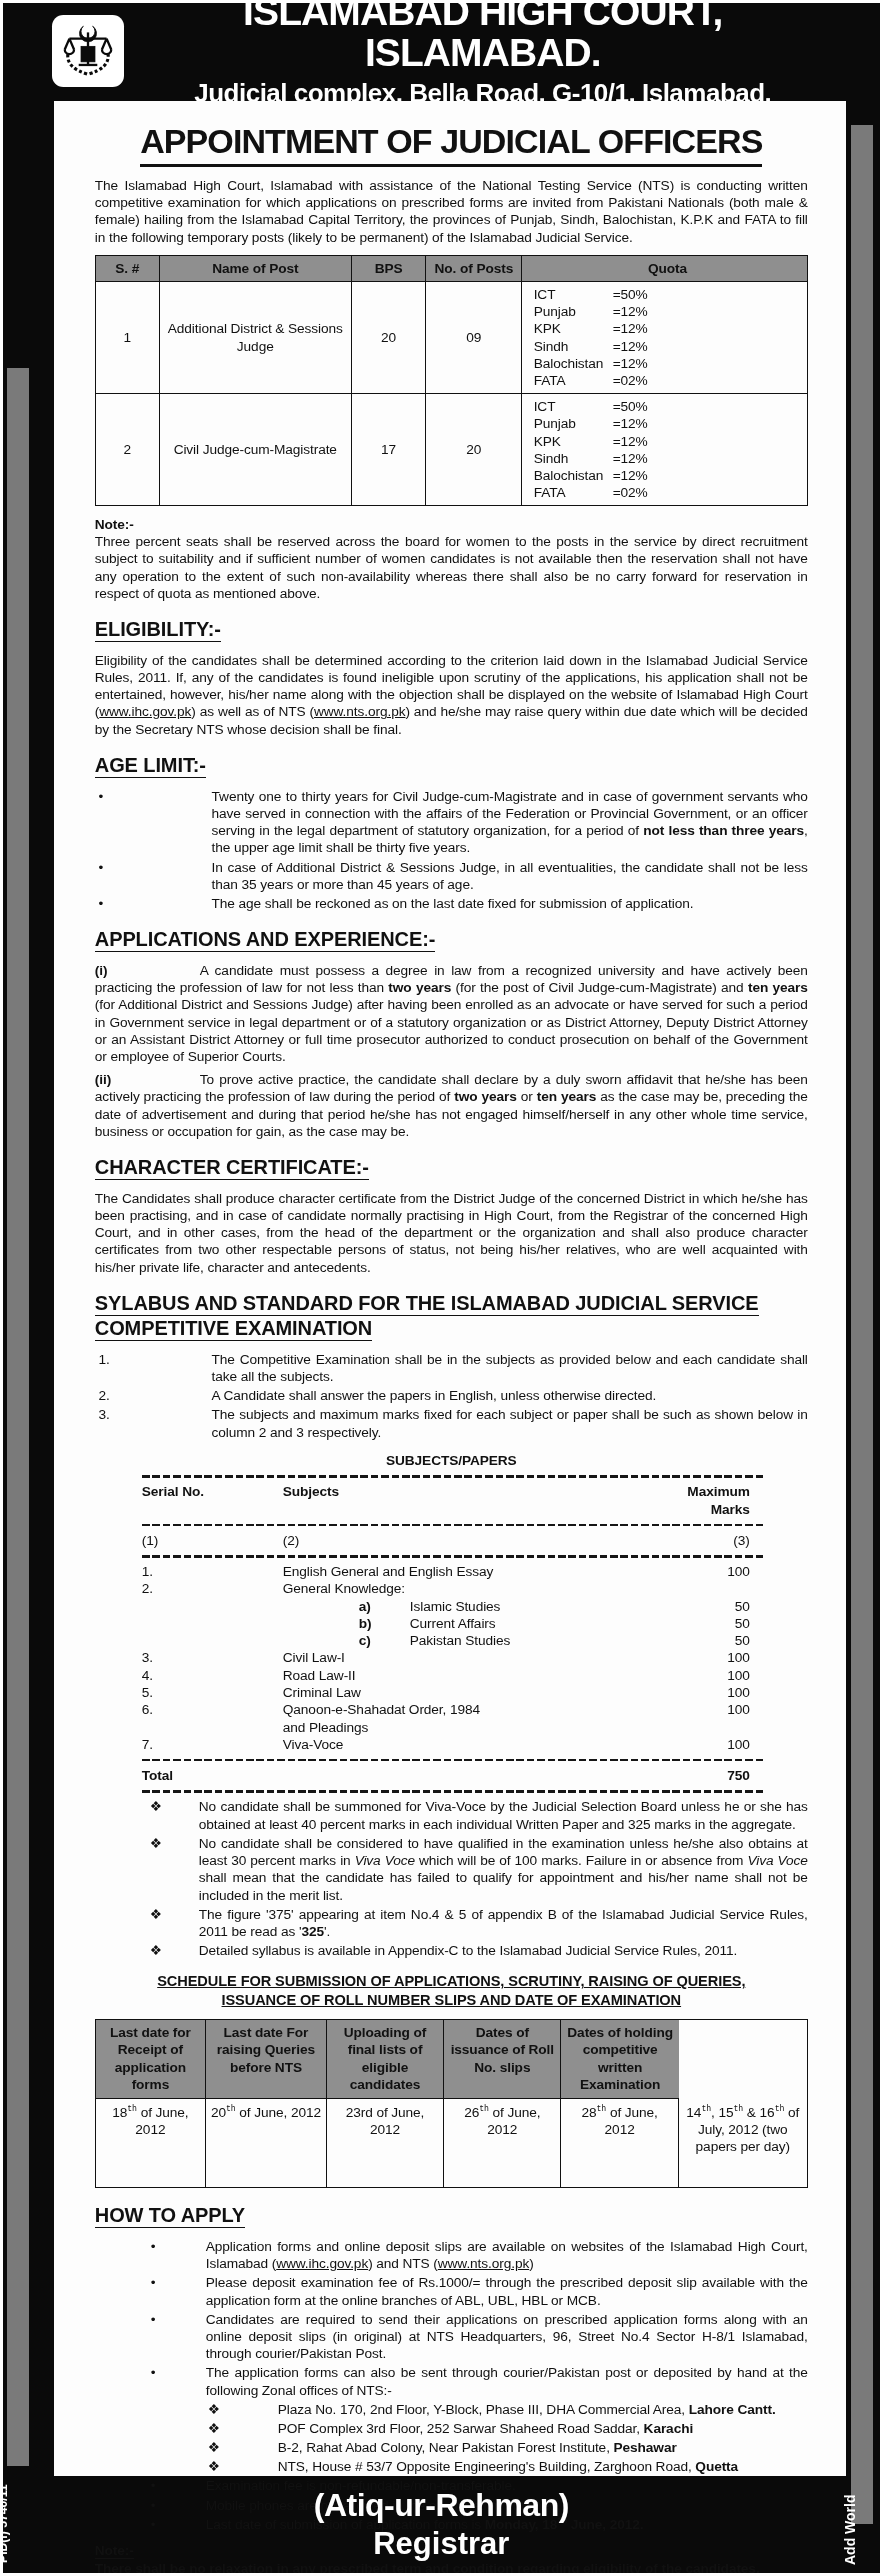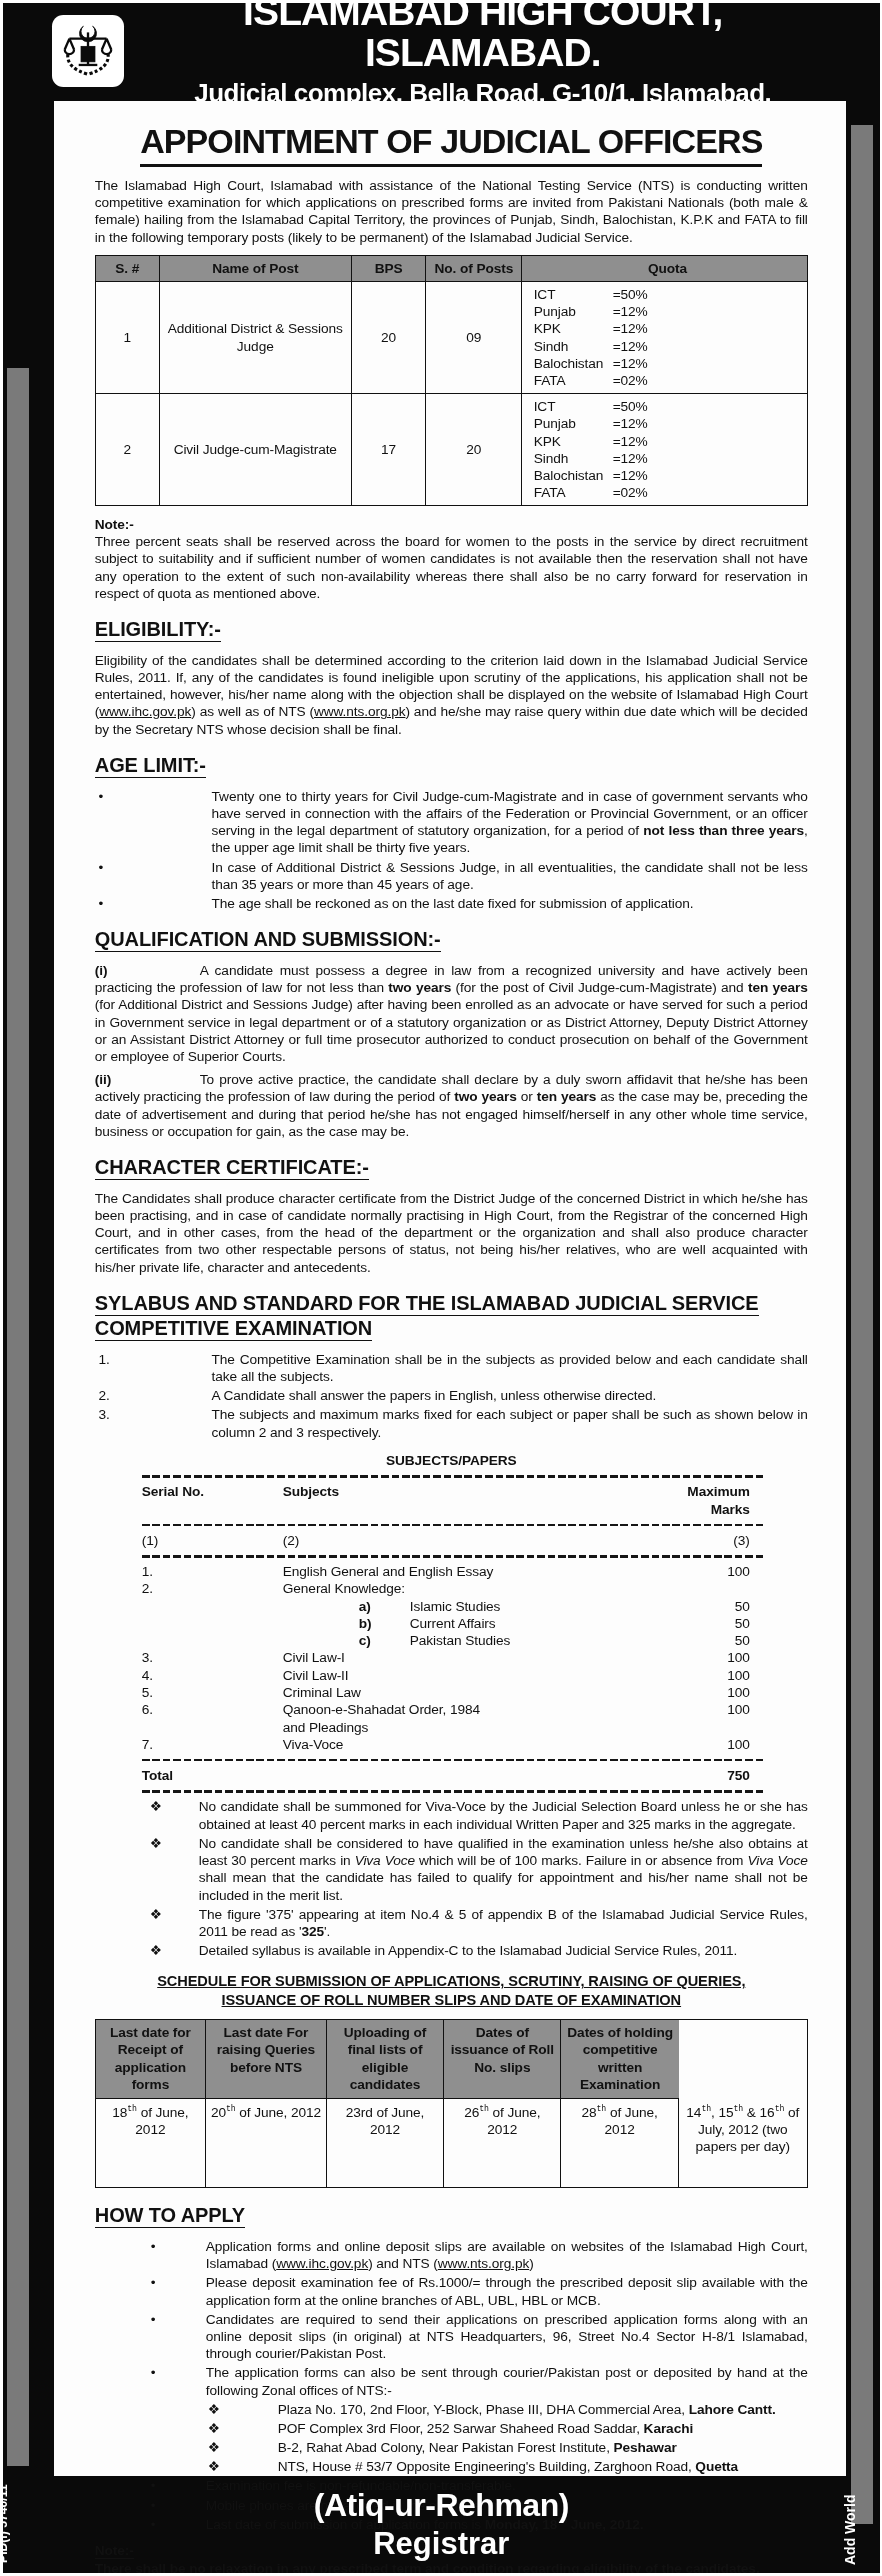--- a/index.html
+++ b/index.html
@@ -200,21 +200,21 @@
       <div class="brow">
           <span class="mk">•</span>
           <span class="bt">In case of Additional District &amp; Sessions Judge, in all eventualities, the candidate shall not be less than 35 years or more than 45 years of age.</span>
         </div>
       <div class="brow">
           <span class="mk">•</span>
           <span class="bt">The age shall be reckoned as on the last date fixed for submission of application.</span>
         </div>
     </div>
 
-    <div class="h"><span>QUALIFICATION AND SUBMISSION:-</span></div>
+    <div class="h"><span>APPLICATIONS AND EXPERIENCE:-</span></div>
     <div class="p qpara"><span class="lbl">(i)</span><span>A candidate must possess a degree in law from a recognized university and have actively been practicing the profession of law for not less than <b>two years</b> (for the post of Civil Judge-cum-Magistrate) and <b>ten years</b> (for Additional District and Sessions Judge) after having been enrolled as an advocate or have served for such a period in Government service in legal department or of a statutory organization or as District Attorney, Deputy District Attorney or an Assistant District Attorney or full time prosecutor authorized to conduct prosecution on behalf of the Government or employee of Superior Courts.</span></div>
     <div class="p qpara"><span class="lbl">(ii)</span><span>To prove active practice, the candidate shall declare by a duly sworn affidavit that he/she has been actively practicing the profession of law during the period of <b>two years</b> or <b>ten years</b> as the case may be, preceding the date of advertisement and during that period he/she has not engaged himself/herself in any other whole time service, business or occupation for gain, as the case may be.</span></div>
 
     <div class="h"><span>CHARACTER CERTIFICATE:-</span></div>
     <div class="p">The Candidates shall produce character certificate from the District Judge of the concerned District in which he/she has been practising, and in case of candidate normally practising in High Court, from the Registrar of the concerned High Court, and in other cases, from the head of the department or the organization and shall also produce character certificates from two other respectable persons of status, not being his/her relatives, who are well acquainted with his/her private life, character and antecedents.</div>
 
     <div class="h"><span>SYLABUS  AND STANDARD FOR THE ISLAMABAD JUDICIAL SERVICE COMPETITIVE EXAMINATION</span></div>
     <div class="numlist">
       <div class="brow">
           <span class="mk">1.</span>
@@ -273,21 +273,21 @@
           <span>Pakistan Studies</span>
           <span class="c3">50</span>
         </div>
       <div class="srow">
           <span>3.</span>
           <span>Civil Law-I</span>
           <span class="c3">100</span>
         </div>
       <div class="srow">
           <span>4.</span>
-          <span>Civil Law-II</span>
+          <span>Road Law-II</span>
           <span class="c3">100</span>
         </div>
       <div class="srow">
           <span>5.</span>
           <span>Criminal Law</span>
           <span class="c3">100</span>
         </div>
       <div class="srow">
           <span>6.</span>
           <span>Qanoon-e-Shahadat Order, 1984</span>

